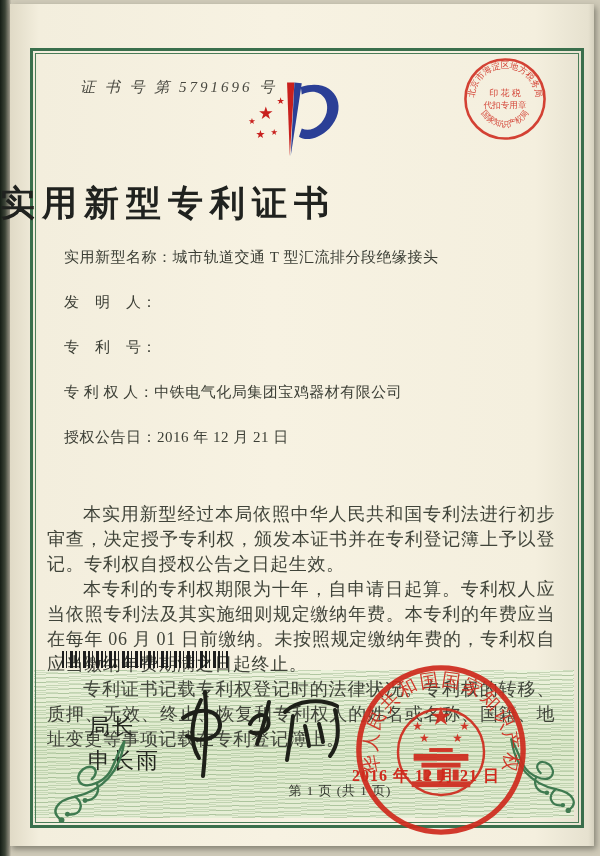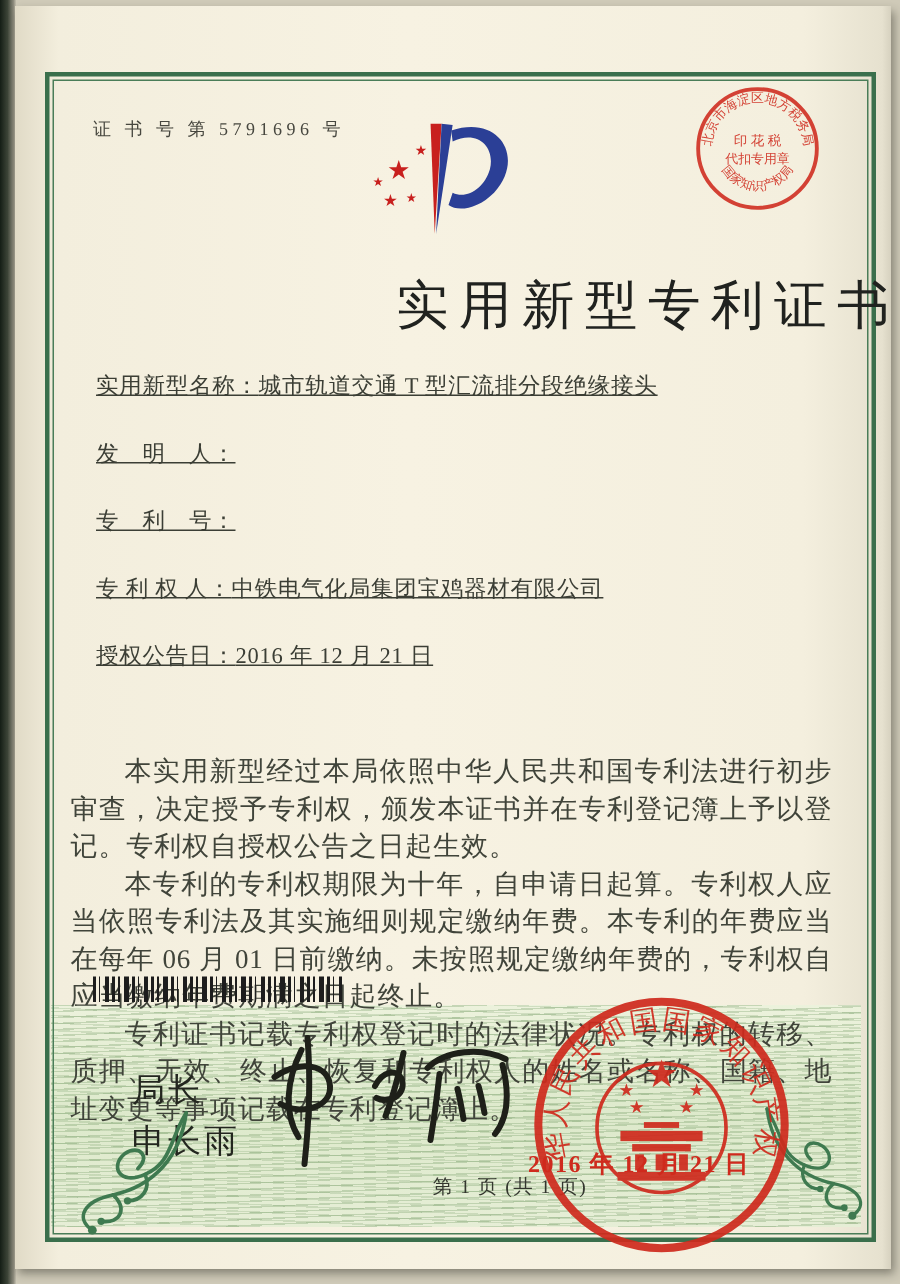--- a/index.html
+++ b/index.html
@@ -4,24 +4,24 @@
 <style>
   html,body{margin:0;padding:0;background:#9a978c;}
   .scan{position:relative;width:600px;height:856px;overflow:hidden;
         background:linear-gradient(90deg,#141d15 0px,#3c4437 5px,#8d8b7d 9px,#cfcab8 11px,#cfcab8 100%);
         font-family:"Liberation Serif","DejaVu Serif",serif;}
   .paper{position:absolute;left:10px;top:4px;width:584px;height:842px;
          background:linear-gradient(90deg,#e0dac6 0%,#f3eedd 5%,#f7f2e2 45%,#f4efde 90%,#e6e1cf 99%,#d6d1bf 100%);
          box-shadow:2px 3px 6px rgba(40,40,30,.45);}
   .frame{position:absolute;left:30px;top:48px;width:548px;height:774px;border:3px solid #3a6f4c;z-index:4;pointer-events:none;}
   .frame::after{content:"";position:absolute;inset:2px;border:1px solid #4a7d58;}
-  .cert-no{position:absolute;left:62px;top:78px;font-size:12px;letter-spacing:3px;color:#47473f;z-index:5;}
-  .title{position:absolute;left:0;top:180px;width:600px;text-align:right;font-size:35px;font-weight:normal;
+  .cert-no{position:absolute;left:80px;top:78px;font-size:15px;letter-spacing:3px;color:#47473f;z-index:5;font-style:italic;}
+  .title{position:absolute;left:0;top:180px;width:600px;text-align:left;font-size:35px;font-weight:bold;
          letter-spacing:7px;color:#20221f;z-index:5;margin:0;}
-  .fields{position:absolute;left:64px;top:248px;width:500px;z-index:5;color:#3b3e35;font-size:15px;text-decoration:underline;}
+  .fields{position:absolute;left:64px;top:248px;width:500px;z-index:5;color:#3b3e35;font-size:15px;}
   .field-row{height:45px;display:flex;align-items:flex-start;letter-spacing:.5px;}
   .field-row .lab{white-space:pre;}
   .paras{position:absolute;left:47px;top:502px;width:508px;z-index:5;color:#40443a;font-size:18px;
          line-height:25px;text-align:justify;letter-spacing:.6px;}
   .paras p{margin:0;text-indent:2em;}
   .logo{position:absolute;left:243px;top:76px;z-index:5;}
   .tax-stamp{position:absolute;left:462px;top:56px;z-index:6;opacity:.88;}
   .band{position:absolute;left:34px;top:670px;width:540px;height:148px;z-index:1;
         background:
           repeating-linear-gradient(177.5deg, rgba(106,148,92,.30) 0 1px, rgba(0,0,0,0) 1px 4px),

